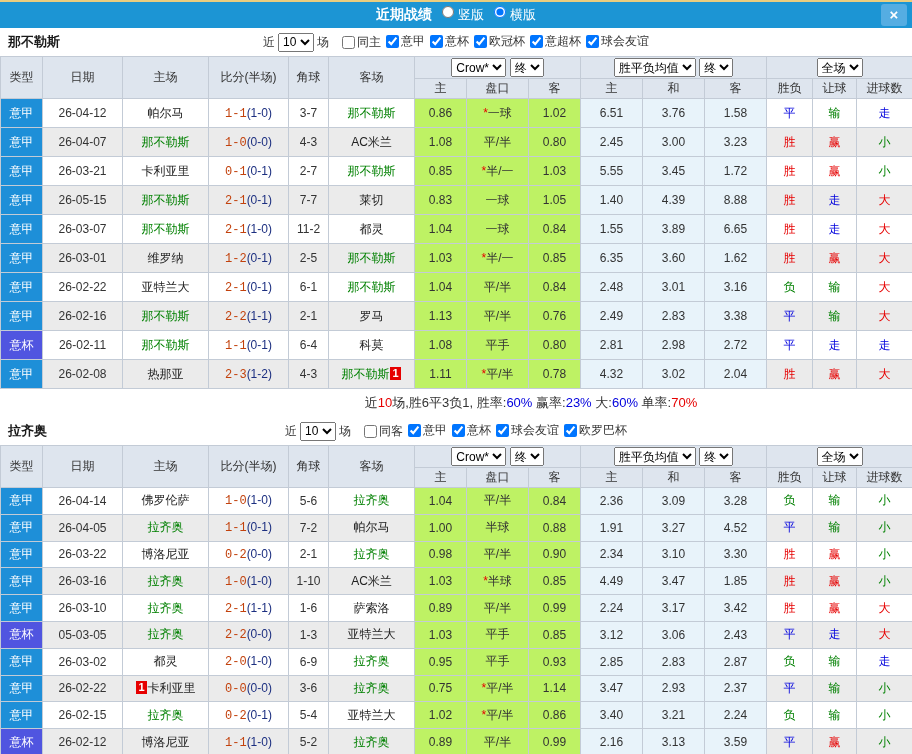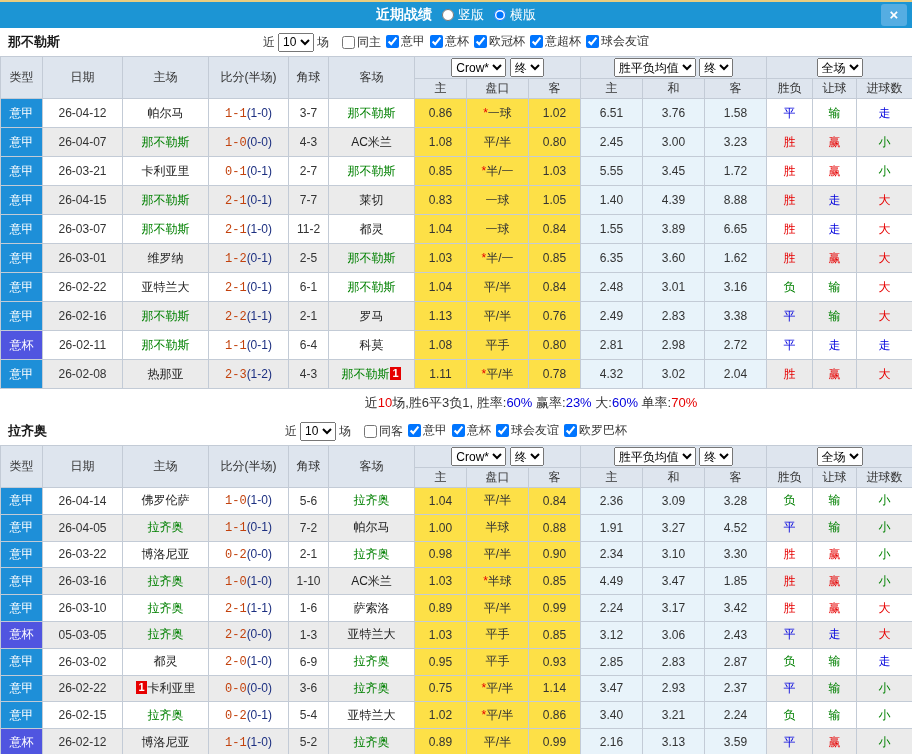--- a/index.html
+++ b/index.html
@@ -4,21 +4,21 @@
 <style>
   html,body{margin:0;padding:0;background:#fff;}
   .app{
     width:912px;height:754px;box-sizing:border-box;position:relative;overflow:hidden;
     border-top:2px solid #eacd7f;background:#fff;
     font-family:"Liberation Sans","DejaVu Sans",sans-serif;
   }
   
   .titlebar{height:26px;background:#1c95d4;display:flex;align-items:center;justify-content:center;position:relative;color:#fff;}
   .titlebar .ttl{font-size:14px;font-weight:bold;}
-  .titlebar label{font-size:13px;display:inline-flex;align-items:center;cursor:pointer;}
+  .titlebar label{font-size:13px;display:inline-flex;align-items:flex-start;cursor:pointer;}
   .titlebar input[type=radio]{margin:0 4px 0 10px;width:12px;height:12px;}
   .close-btn{position:absolute;right:5px;top:2px;width:26px;height:22px;background:#55ade2;border-radius:3px;
     color:#fff;font-weight:bold;font-size:15px;line-height:22px;text-align:center;cursor:pointer;}
   
   .filterbar{height:28px;position:relative;display:flex;align-items:center;background:#fff;}
   .team-label{position:absolute;left:8px;font-size:13px;font-weight:bold;color:#1a1a1a;}
   .filters{margin:0 auto;display:flex;align-items:center;font-size:12px;color:#333;}
   .filters select{font-size:12px;height:19px;margin:0 3px;}
   .filters .venue{margin-left:8px;display:inline-flex;align-items:center;justify-content:flex-end;}
   .filters label{display:inline-flex;align-items:center;cursor:pointer;}
@@ -29,21 +29,21 @@
     padding:0;overflow:hidden;white-space:nowrap;}
   thead th{background:#dee5ee;font-weight:normal;}
   thead select{font-size:12px;height:19px;}
   tr.hrow1{height:22px;margin-left:12px;}
   tr.hrow2{height:20px;}
   .sec-0 tbody tr{height:29px;}
   .sec-1 tbody tr{height:26.8px;}
   td.type{color:#fff;}
   tr.odd td.zebra{background:#ffffff;}
   tr.even td.zebra{background:#ebebeb;}
-  td.hcap{background:#fde047;}
+  td.hcap{background:#bef264;}
   td.euro{background:#e8f3fa;}
   .team-green{color:#008000;}
   .team-dark{color:#222;}
   .score-main{color:#c2410c;font-family:Liberation Mono, monospace;}
   .score-half{color:#1c2f80;}
   .c-red{color:#e60000;}
   .c-blue{color:#0000dd;}
   .c-green{color:#008000;}
   .star{color:#e60000;}
   .card-badge{display:inline-block;background:#e60000;color:#fff;font-size:11px;line-height:13px;
@@ -201,21 +201,21 @@
             <td class="hcap">1.03</td>
             <td class="euro">5.55</td>
             <td class="euro">3.45</td>
             <td class="euro">1.72</td>
             <td class="zebra"><span class="c-red">胜</span></td>
             <td class="zebra"><span class="c-red">赢</span></td>
             <td class="zebra"><span class="c-green">小</span></td>
           </tr>
           <tr class="even">
             <td class="type" style="background: rgb(30, 143, 216);">意甲</td>
-            <td class="zebra">26-04-15</td>
+            <td class="zebra">26-05-15</td>
             <td class="zebra"><span class="team-green">那不勒斯</span></td>
             <td class="zebra"><span class="score-main">2-1</span><span class="score-half">(0-1)</span></td>
             <td class="zebra">7-7</td>
             <td class="zebra"><span class="team-dark">莱切</span></td>
             <td class="hcap">0.83</td>
             <td class="hcap">一球</td>
             <td class="hcap">1.05</td>
             <td class="euro">1.40</td>
             <td class="euro">4.39</td>
             <td class="euro">8.88</td>

